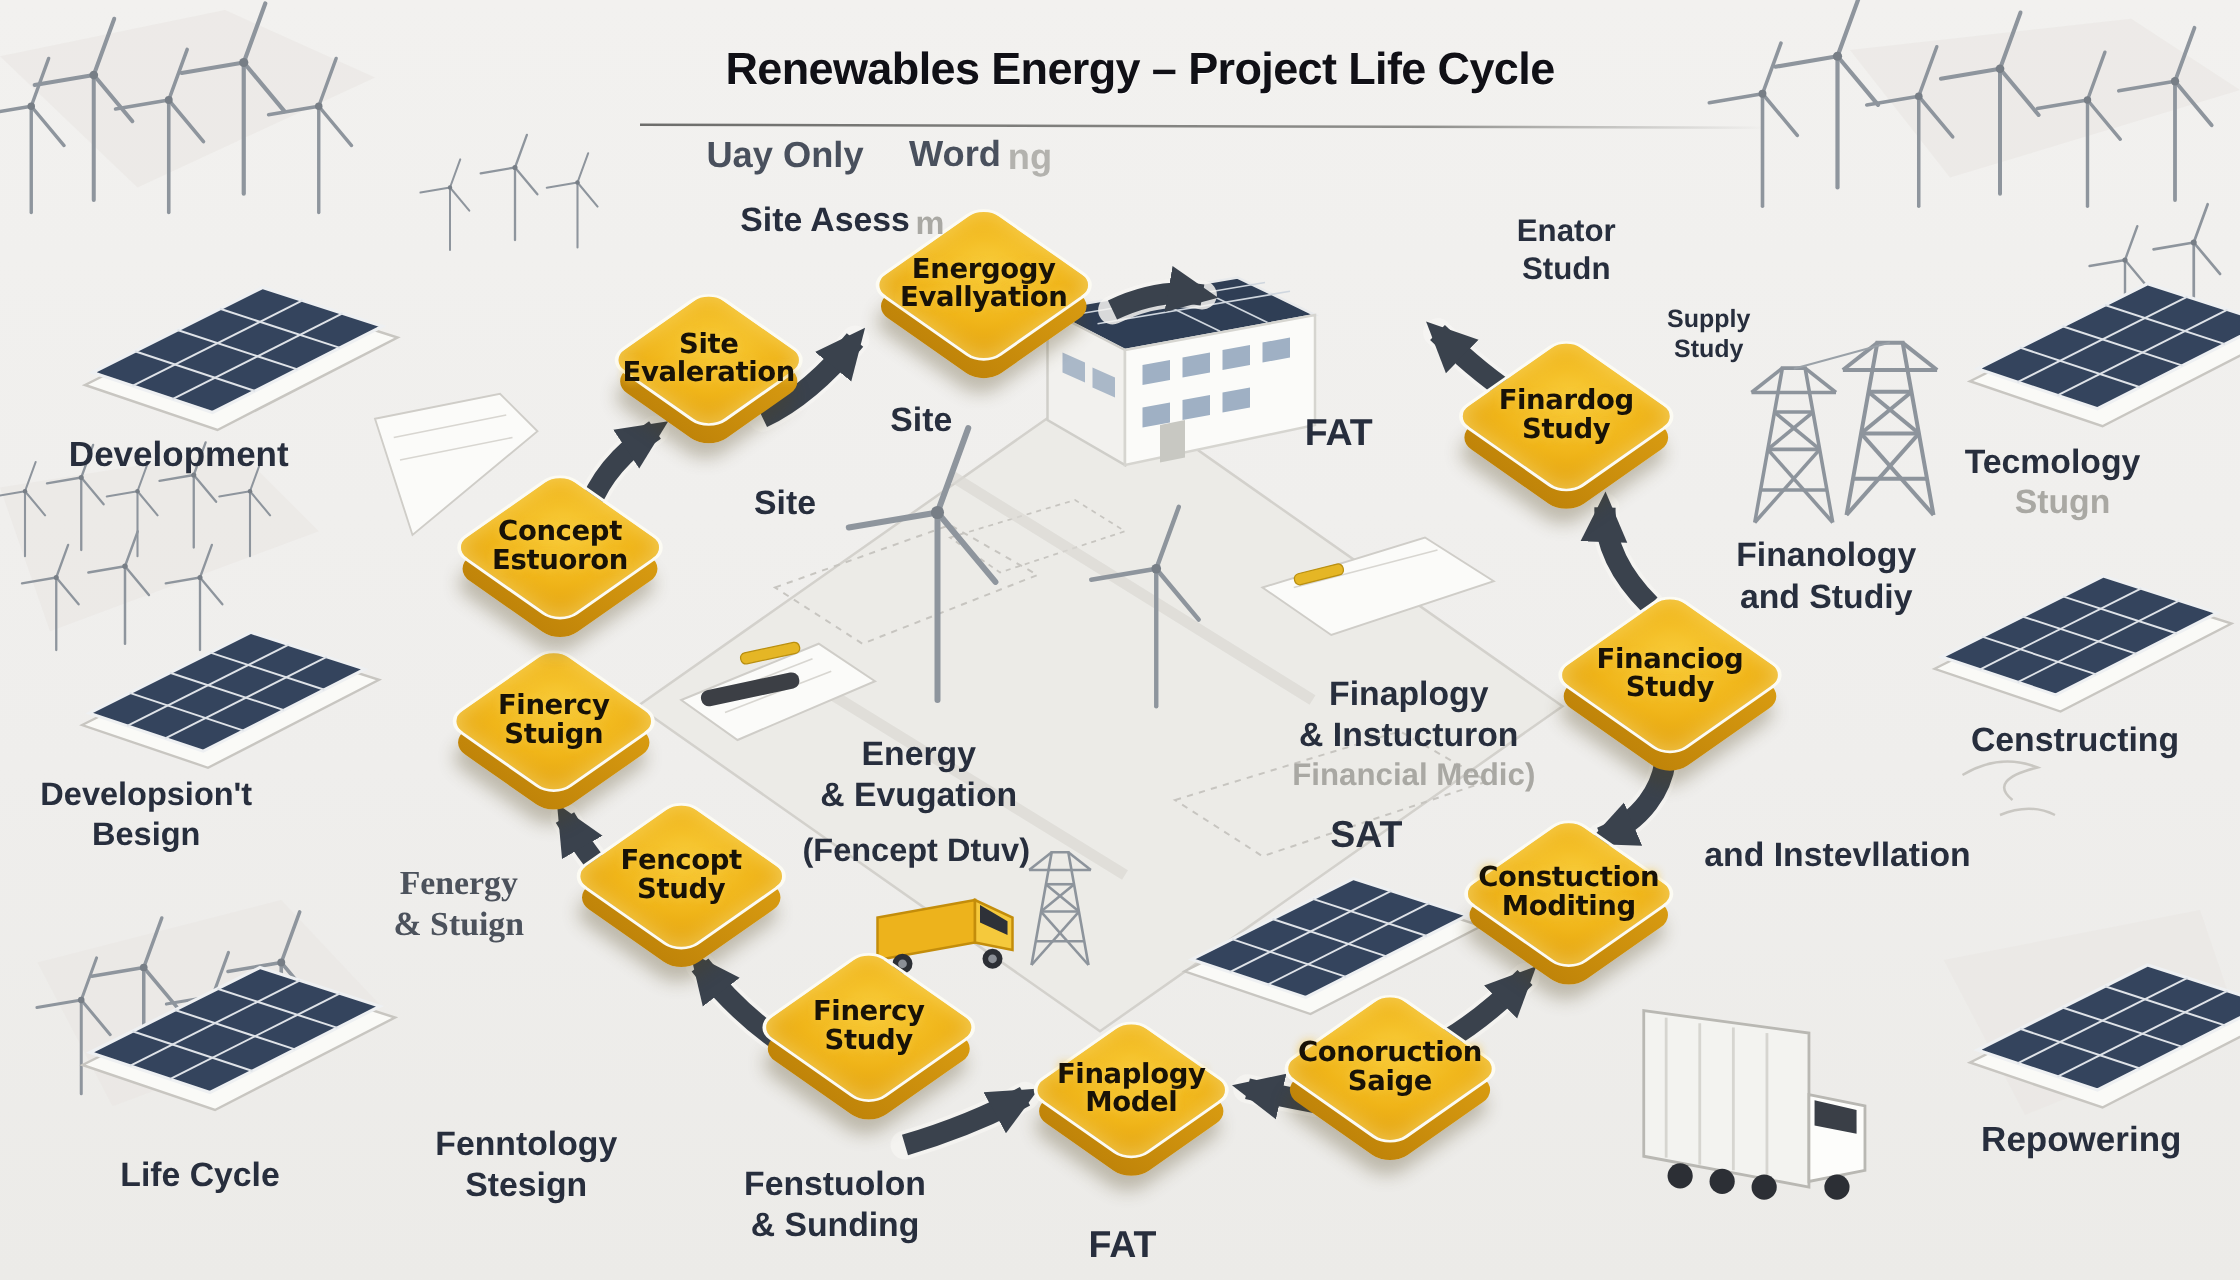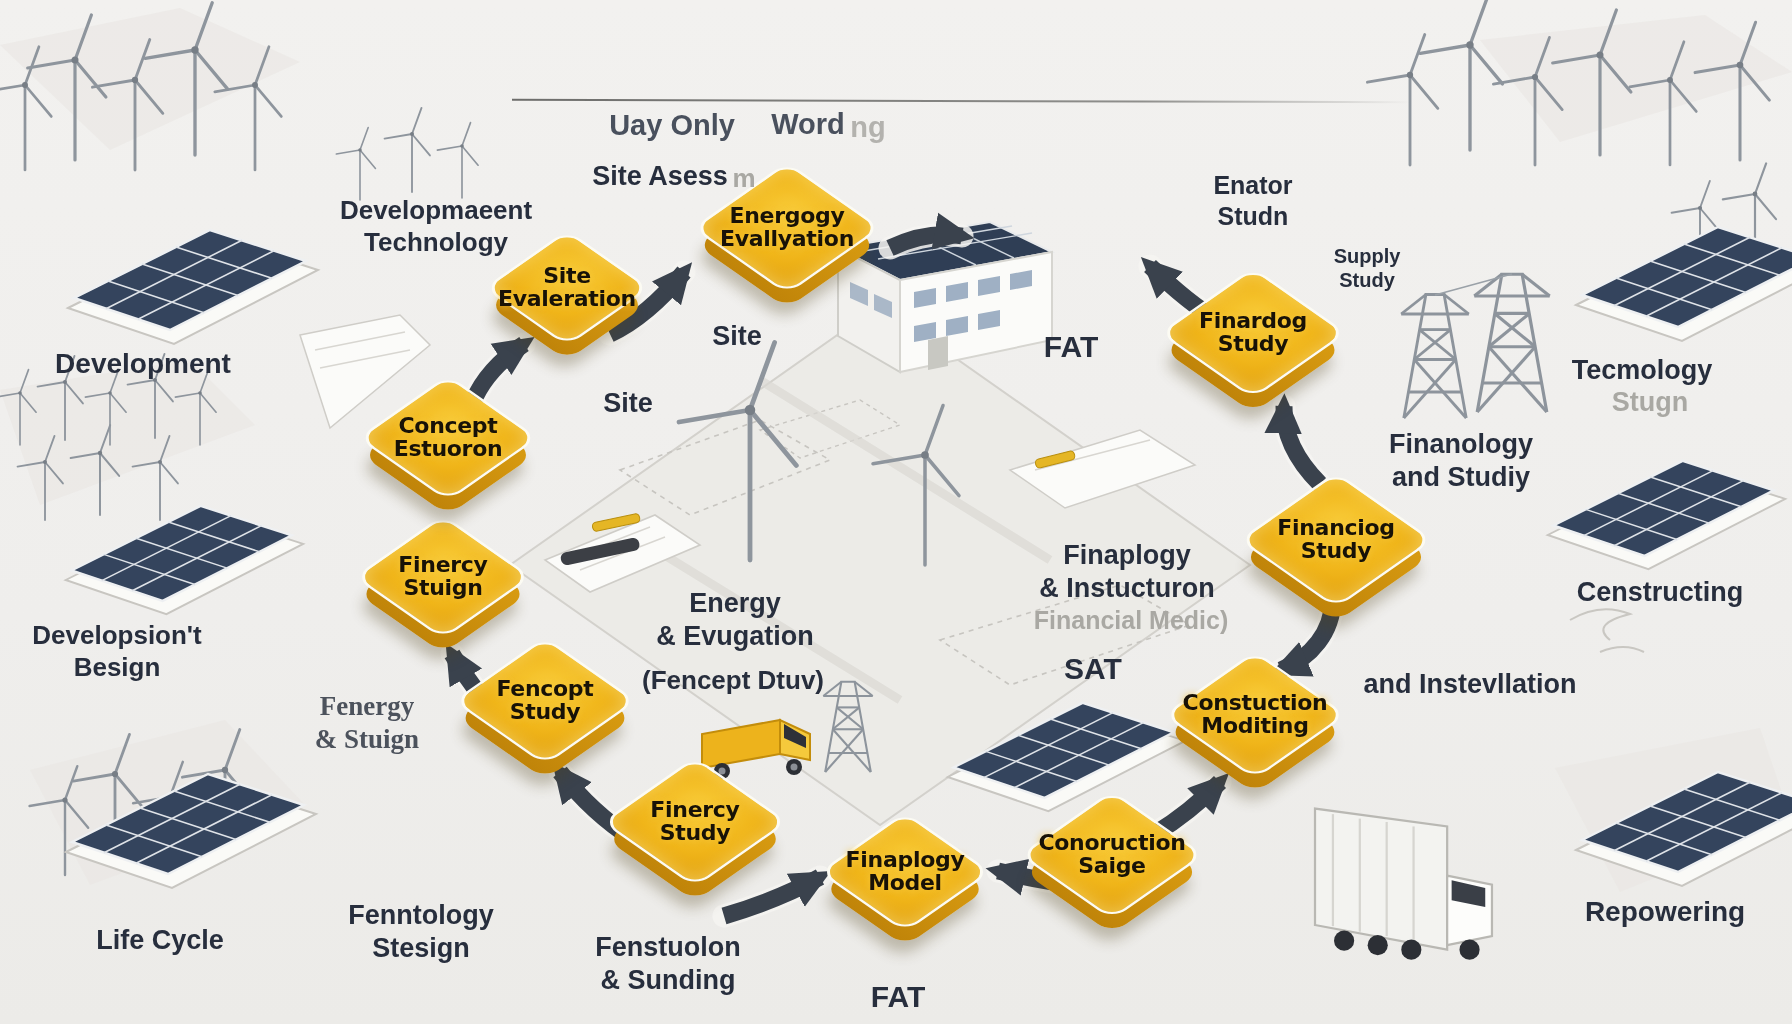--- a/index.html
+++ b/index.html
@@ -6,21 +6,21 @@
   .canvas{position:relative;width:1792px;height:1024px;overflow:hidden;
     background:linear-gradient(180deg,#f2f1ef 0%,#efeeec 60%,#ecebe8 100%);
     font-family:"Liberation Sans",sans-serif;}
   svg.decor{position:absolute;left:0;top:0;z-index:1;}
   .title{position:absolute;left:912px;top:55px;transform:translate(-50%,-50%);
     margin:0;font-size:36px;font-weight:800;letter-spacing:-0.5px;color:#101016;
     white-space:nowrap;z-index:5;text-shadow:0 1px 0 #ffffff;}
   .rule{position:absolute;left:512px;top:100px;width:900px;height:2px;z-index:5;
     background:linear-gradient(90deg,#6d6d6b,#8f8f8c 70%,rgba(140,140,140,0));transform:rotate(0.15deg);}
   .sub{position:absolute;transform:translate(-50%,-50%);font-size:29px;font-weight:600;
-    color:#49505d;white-space:nowrap;z-index:5;margin-left:44px;}
+    color:#49505d;white-space:nowrap;z-index:5;}
   .sub.faded{color:#b3b2ae;}
   .lab{position:absolute;transform:translate(-50%,-50%);text-align:center;z-index:4;
     color:#272e3d;font-weight:700;white-space:nowrap;}
   .lab div{line-height:1.22;}
   .lab.faded{color:#a9a8a3;}
   .lab.soft{color:#4c525c;font-family:Liberation Serif, serif;}
   .block{position:absolute;transform:translate(-50%,-50%);width:200px;height:180px;
     display:flex;align-items:center;justify-content:center;z-index:3;}
   .block .d{position:absolute;left:50%;top:50%;width:var(--s);height:var(--s);border-radius:20px;}
   .block .d.side{transform:translate(-50%,calc(-50% + 17px)) scaleY(0.7) rotate(45deg);
@@ -232,20 +232,21 @@
         <path d="M1156,833 Q1188,814 1220,782"></path>
         <path d="M1052,882 Q1024,877 998,871"></path>
         <path d="M724,916 Q778,900 820,877"></path>
         <path d="M634,840 Q592,813 560,772"></path>
         <path d="M502,719 Q474,692 452,654"></path>
         <path d="M470,410 Q482,372 524,344"></path>
       </g>
     </g>
   </svg>
 
+  <h1 class="title">Renewables Energy – Project Life Cycle</h1>
   <div class="rule"></div>
   <span class="sub" style="left:628px;top:125px">Uay Only</span>
   <span class="sub" style="left:764px;top:124px">Word</span>
   <span class="sub faded" style="left:824px;top:127px">ng</span>
 
   <div class="block" style="left:567px;top:288px;--s:112px">
     <div class="d side"></div>
     <div class="d topf"></div>
     <div class="txt"><span>Site</span><br><span>Evaleration</span></div>
   </div>
@@ -293,24 +294,20 @@
     <div class="d side"></div>
     <div class="d topf"></div>
     <div class="txt"><span>Finercy</span><br><span>Stuign</span></div>
   </div>
   <div class="block" style="left:448px;top:438px;--s:122px">
     <div class="d side"></div>
     <div class="d topf"></div>
     <div class="txt"><span>Concept</span><br><span>Estuoron</span></div>
   </div>
 
-  <div class="lab" style="left:436px;top:227px;font-size:26px">
-    <div>Developmaeent</div>
-      <div>Technology</div>
-    </div>
   <div class="lab" style="left:660px;top:176px;font-size:27px">
     <div>Site Asess</div>
     </div>
   <div class="lab faded" style="left:744px;top:179px;font-size:26px">
     <div>m</div>
     </div>
   <div class="lab" style="left:737px;top:336px;font-size:27px">
     <div>Site</div>
     </div>
   <div class="lab" style="left:628px;top:403px;font-size:27px">

